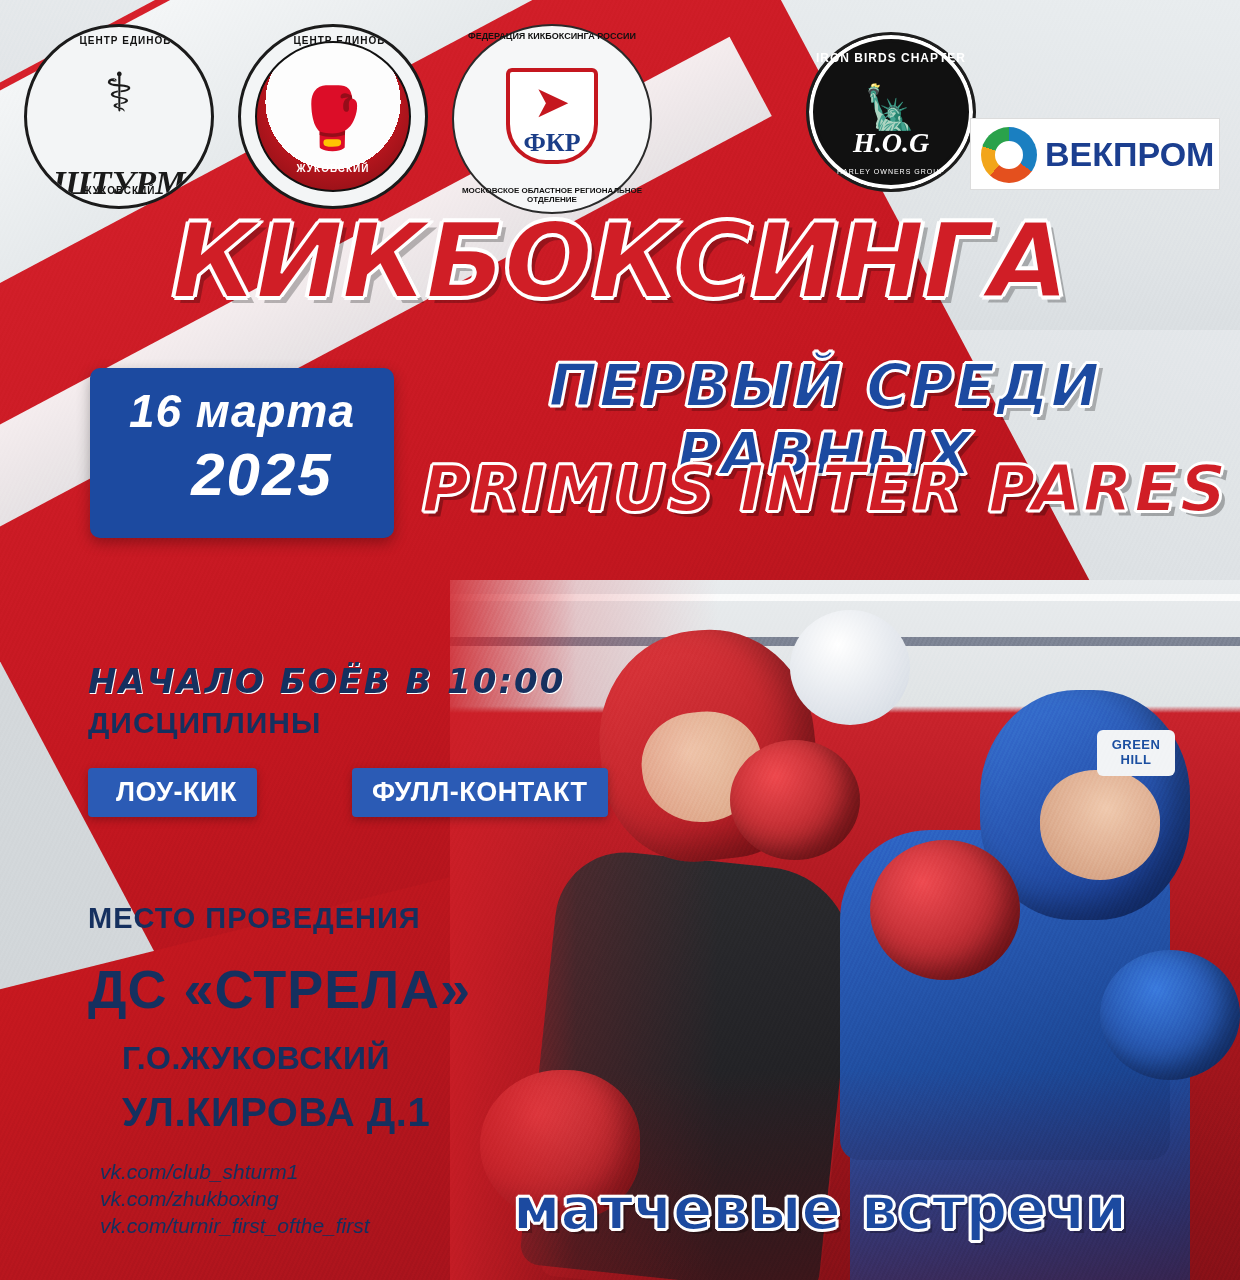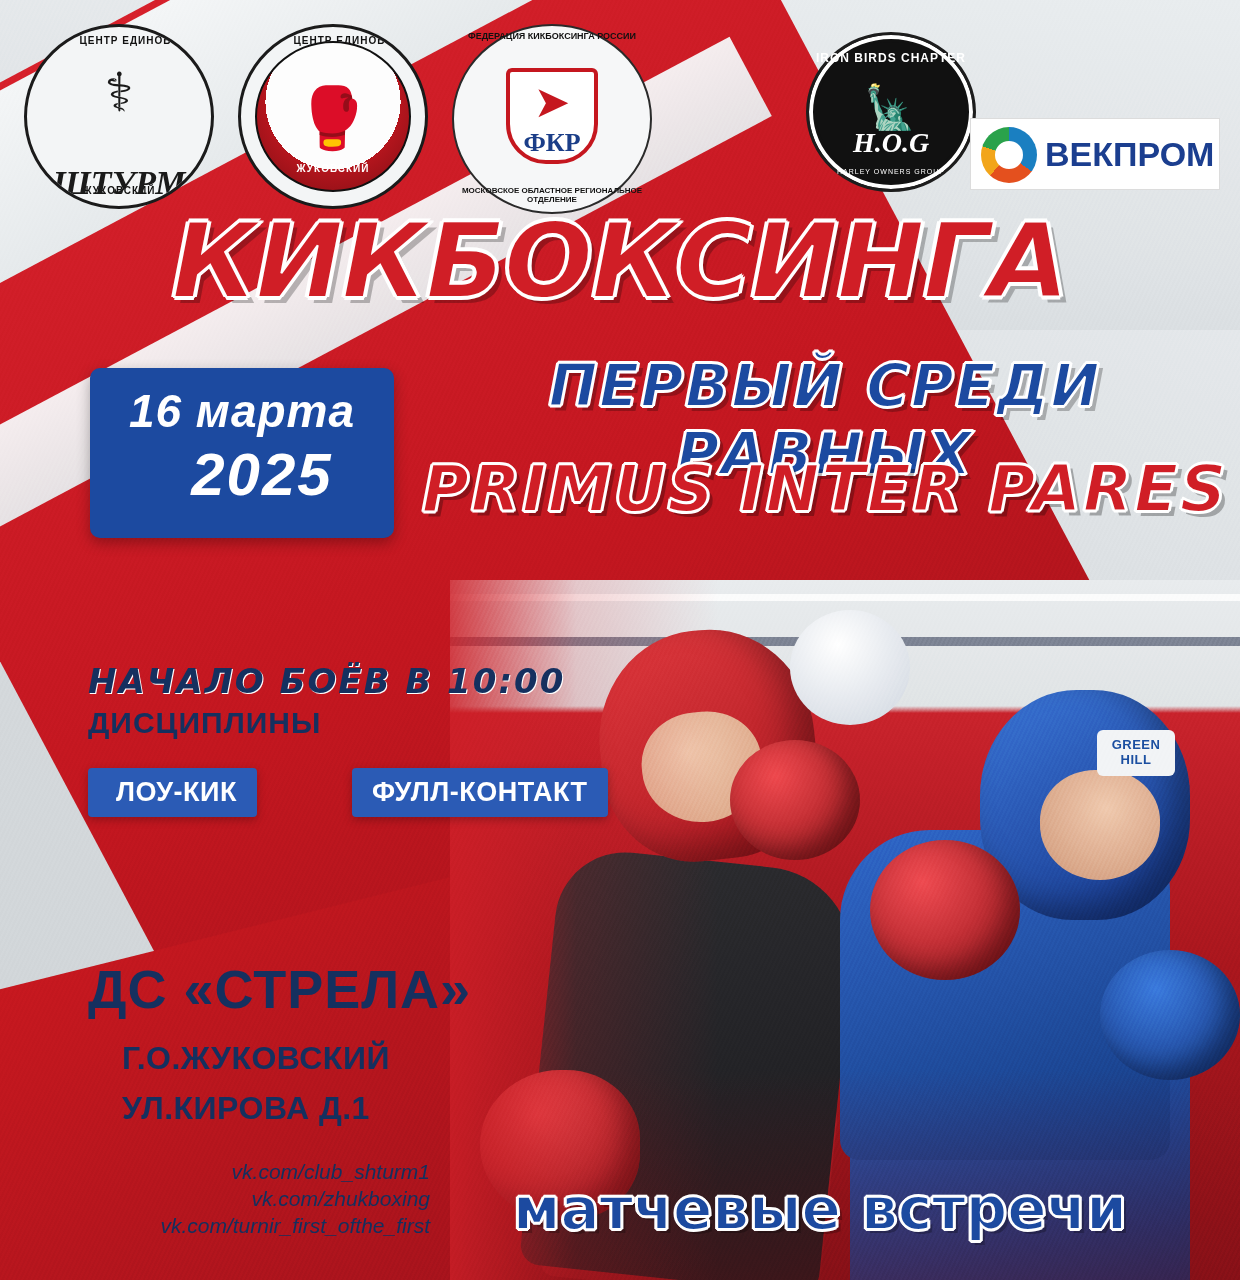--- a/index.html
+++ b/index.html
@@ -410,26 +410,26 @@
   .venue-name {
     position: absolute; left: 88px; top: 958px;
     font-size: 54px; font-weight: bold; color: #15305f; letter-spacing: 1px;
   }
   .venue-city {
     position: absolute; left: 122px; top: 1040px;
     font-size: 32px; font-weight: bold; color: #15305f; letter-spacing: .5px;
   }
   .venue-street {
     position: absolute; left: 122px; top: 1090px;
-    font-size: 32px; font-weight: bold; color: #15305f; letter-spacing: .5px;
+    font-size: 40px; font-weight: bold; color: #15305f; letter-spacing: .5px;
   }
 
   .links {
     position: absolute; left: 100px; top: 1158px; width: 330px;
-    text-align: right;
+    text-align: left;
     color: #12305f;
     font-size: 21px; font-style: italic; line-height: 27px;
   }
 
   .bottom-banner {
     position: absolute; left: 450px; top: 1175px; width: 740px;
     text-align: center;
     font-family: "DejaVu Sans", sans-serif;
     font-size: 58px; font-weight: bold;
     color: #1c4aa0;
@@ -533,20 +533,21 @@
   </div>
 
   <div class="slogan-ru">ПЕРВЫЙ СРЕДИ РАВНЫХ</div>
   <div class="slogan-lat">PRIMUS INTER PARES</div>
 
   <div class="start-time">НАЧАЛО БОЁВ В 10:00</div>
   <div class="disciplines-label">ДИСЦИПЛИНЫ</div>
   <div class="chip chip-1">ЛОУ-КИК</div>
   <div class="chip chip-2">ФУЛЛ-КОНТАКТ</div>
 
+  <div class="venue-label">МЕСТО ПРОВЕДЕНИЯ</div>
   <div class="venue-name">ДС «СТРЕЛА»</div>
   <div class="venue-city">Г.О.ЖУКОВСКИЙ</div>
   <div class="venue-street">УЛ.КИРОВА Д.1</div>
 
   <div class="links">
     <div>vk.com/club_shturm1</div>
     <div>vk.com/zhukboxing</div>
     <div>vk.com/turnir_first_ofthe_first</div>
   </div>
 

